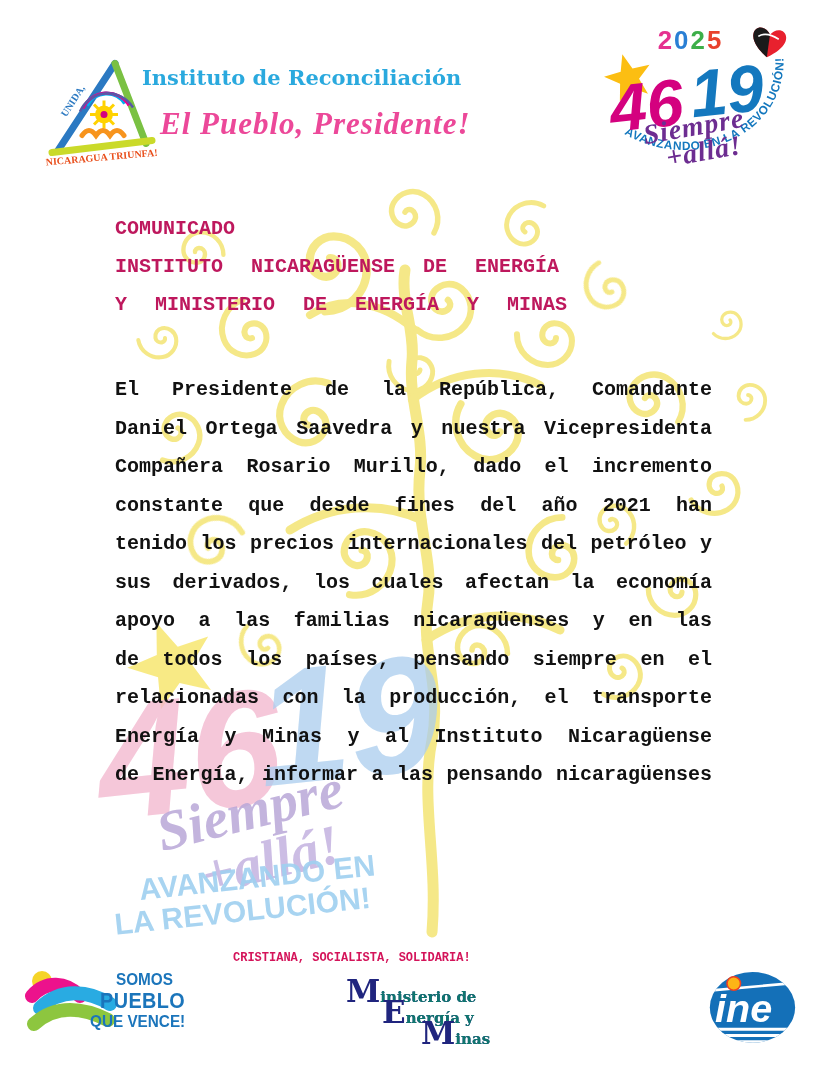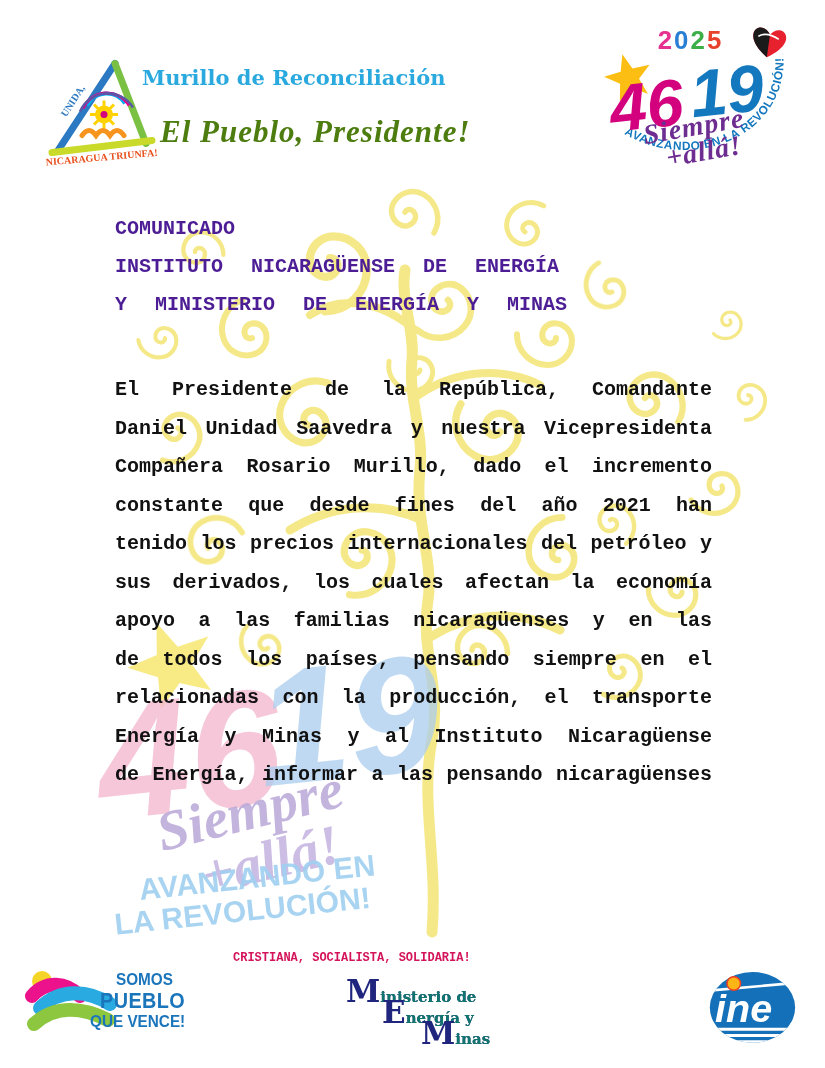--- a/index.html
+++ b/index.html
@@ -7,27 +7,27 @@
         font-family:"Liberation Sans",sans-serif;margin:0 auto;}
   .wm{position:absolute;left:0;top:0;z-index:0;}
   .layer{position:absolute;z-index:1;}
 
   
   .gov-block{left:42px;top:50px;width:430px;height:120px;}
   .gov-emblem{position:absolute;left:0;top:2px;}
   .gov-name{position:absolute;left:100px;top:16px;color:#2aa9de;
             font-family:"DejaVu Serif","Liberation Serif",serif;font-weight:bold;
             font-size:21px;line-height:23px;white-space:nowrap;}
-  .gov-slogan{position:absolute;left:118px;top:64px;color:#4d7c0f;
+  .gov-slogan{position:absolute;left:118px;top:56px;color:#ec4899;
               font-family:"Liberation Serif",serif;font-weight:bold;font-style:italic;
               font-size:31px;white-space:nowrap;letter-spacing:1px;}
   .anniv{left:596px;top:10px;width:210px;height:160px;}
 
   
-  .title-block{left:115px;top:210px;width:600px;color:#4c1d95;
+  .title-block{left:115px;top:210px;width:600px;color:#be185d;
                font-family:"Liberation Mono","DejaVu Sans Mono",monospace;
                font-weight:bold;font-size:20px;line-height:38px;}
   .tl{white-space:nowrap;word-spacing:16px;}
   .body-block{left:115px;top:371px;width:597px;color:#111;
               font-family:"Liberation Mono","DejaVu Sans Mono",monospace;
               font-weight:bold;font-size:20px;line-height:38.5px;}
   .bl{text-align:justify;text-align-last:justify;white-space:nowrap;}
 
   
   .cristiana{left:233px;top:951px;color:#d4145a;
@@ -118,21 +118,21 @@
         <line x1="52" y1="51" x2="72" y2="71"></line>
           <line x1="72" y1="51" x2="52" y2="71"></line>
       </g>
       <circle cx="62" cy="61" r="9" fill="#ffd200"></circle>
       <circle cx="62" cy="61" r="3.5" fill="#d4017f"></circle>
       <path d="M40 82 Q47 72 54 82 Q61 72 68 82 Q75 72 82 82" stroke="#f7941d" stroke-width="5" fill="none" stroke-linecap="round"></path>
       <text transform="translate(24 64) rotate(-57)" font-family="Liberation Serif, serif" font-weight="bold" font-size="10" fill="#2b79c2">UNIDA,</text>
       <text x="4" y="112" transform="rotate(-5 4 112)" font-family="Liberation Serif, serif" font-weight="bold" font-size="10" fill="#e94e1b">NICARAGUA TRIUNFA!</text>
     </svg>
     <div class="gov-name">
-      <div>Murillo de Reconciliación</div>
+      <div>Instituto de Reconciliación</div>
     </div>
     <div class="gov-slogan">El Pueblo, Presidente!</div>
   </div>
 
   <svg class="layer anniv" width="210" height="160" viewBox="0 0 200 155">
     <defs>
       <path id="arcR" d="M 14 112 C 60 148 130 142 163 100 C 180 78 184 50 176 26" fill="none"></path>
       <path id="star5b" d="M0 -24 L5.9 -8.1 L22.8 -7.4 L9.5 3.1 L14.1 19.4 L0 10 L-14.1 19.4 L-9.5 3.1 L-22.8 -7.4 L-5.9 -8.1 Z"></path>
     </defs>
     <text font-size="11.5" font-weight="bold" letter-spacing="0.6" fill="#1478be" font-family="Liberation Sans, sans-serif">
@@ -154,21 +154,21 @@
   </svg>
 
   <div class="layer title-block">
     <div class="tl">COMUNICADO</div>
     <div class="tl">INSTITUTO NICARAGÜENSE DE ENERGÍA</div>
     <div class="tl">Y MINISTERIO DE ENERGÍA Y MINAS</div>
   </div>
 
   <div class="layer body-block">
     <div class="bl">El Presidente de la República, Comandante</div>
-    <div class="bl">Daniel Unidad Saavedra y nuestra Vicepresidenta</div>
+    <div class="bl">Daniel Ortega Saavedra y nuestra Vicepresidenta</div>
     <div class="bl">Compañera Rosario Murillo, dado el incremento</div>
     <div class="bl">constante que desde fines del año 2021 han</div>
     <div class="bl">tenido los precios internacionales del petróleo y</div>
     <div class="bl">sus derivados, los cuales afectan la economía</div>
     <div class="bl">apoyo a las familias nicaragüenses y en las</div>
     <div class="bl">de todos los países, pensando siempre en el</div>
     <div class="bl">relacionadas con la producción, el transporte</div>
     <div class="bl">Energía y Minas y al Instituto Nicaragüense</div>
     <div class="bl">de Energía, informar a las pensando nicaragüenses</div>
   </div>

